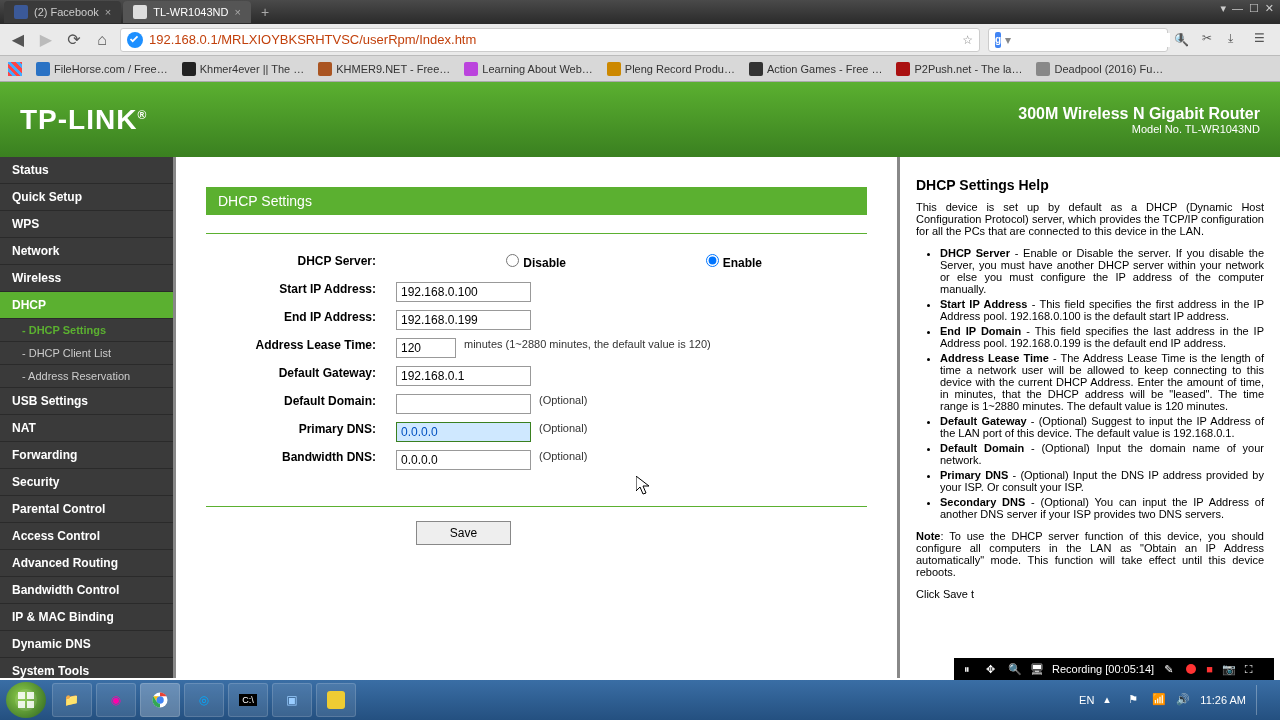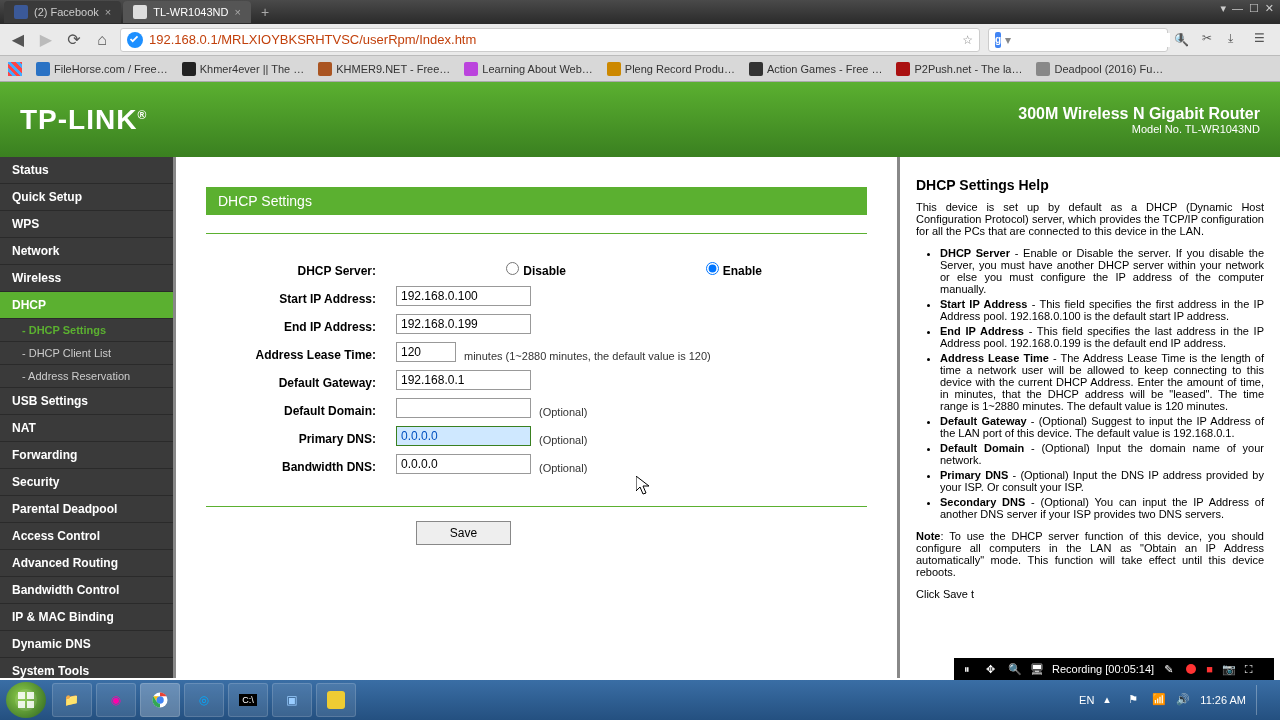--- a/index.html
+++ b/index.html
@@ -39,21 +39,21 @@
 .body-row { display: flex; height: 521px; }
 .sidebar { width: 176px; background: #3a3a3a; height: 100%; overflow-y: auto; border-right: 3px solid #888; }
 .sidebar .item { padding: 6px 12px; color: #fff; font-size: 12px; cursor: pointer; border-bottom: 1px solid #2a2a2a; font-weight: bold; }
 .sidebar .item.active { background: #5bb030; }
 .sidebar .sub { padding: 5px 22px; color: #ccc; font-size: 11px; cursor: pointer; border-bottom: 1px solid #2a2a2a; }
 .sidebar .sub.active { color: #5bb030; font-weight: bold; }
 
 .main { flex: 1; padding: 30px 30px 10px 30px; overflow-y: auto; border-right: 3px solid #888; }
 .section-title { background: #5bb030; color: #fff; padding: 6px 12px; font-size: 14px; font-weight: normal; }
 .form-area { padding: 20px 0; }
-.form-row { display: flex; align-items: flex-end; margin-bottom: 4px; height: 24px; }
+.form-row { display: flex; align-items: flex-start; margin-bottom: 4px; height: 24px; }
 .form-row label { width: 190px; text-align: right; padding-right: 20px; font-weight: bold; font-size: 12px; }
 .form-row input[type=text] { width: 135px; border: 1px solid #999; padding: 2px 4px; font-size: 12px; height: 20px; }
 .form-row input.highlighted { background: #cfe8ff; color: #0050c0; border: 1px solid #3a8020; width: 135px; }
 .form-row .hint { margin-left: 8px; font-size: 11px; color: #333; }
 .radio-group { display: flex; gap: 6px; align-items: center; }
 .radio-group input { margin-right: 4px; }
 hr.sep { border: none; border-top: 1px solid #5bb030; margin: 8px 0 14px 0; }
 .save-row { padding-left: 210px; }
 .save-btn { width: 95px; height: 24px; background: #eee; border: 1px solid #888; cursor: pointer; font-size: 12px; }
 
@@ -190,21 +190,21 @@
       <div class="item">Network</div>
       <div class="item">Wireless</div>
       <div class="item active">DHCP</div>
       <div class="sub active">- DHCP Settings</div>
       <div class="sub">- DHCP Client List</div>
       <div class="sub">- Address Reservation</div>
       <div class="item">USB Settings</div>
       <div class="item">NAT</div>
       <div class="item">Forwarding</div>
       <div class="item">Security</div>
-      <div class="item">Parental Deadpool</div>
+      <div class="item">Parental Control</div>
       <div class="item">Access Control</div>
       <div class="item">Advanced Routing</div>
       <div class="item">Bandwidth Control</div>
       <div class="item">IP &amp; MAC Binding</div>
       <div class="item">Dynamic DNS</div>
       <div class="item">System Tools</div>
 
     </div>
 
     <div class="main">
@@ -256,21 +256,21 @@
         <button class="save-btn">Save</button>
       </div>
     </div>
 
     <div class="help">
       <h3>DHCP Settings Help</h3>
       <p>This device is set up by default as a DHCP (Dynamic Host Configuration Protocol) server, which provides the TCP/IP configuration for all the PCs that are connected to this device in the LAN.</p>
       <ul>
         <li><b>DHCP Server</b><span> - Enable or Disable the server. If you disable the Server, you must have another DHCP server within your network or else you must configure the IP address of the computer manually.</span></li>
         <li><b>Start IP Address</b><span> - This field specifies the first address in the IP Address pool. 192.168.0.100 is the default start IP address.</span></li>
-        <li><b>End IP Address</b><span> - This field specifies the last address in the IP Address pool. 192.168.0.199 is the default end IP address.</span></li>
+        <li><b>End IP Domain</b><span> - This field specifies the last address in the IP Address pool. 192.168.0.199 is the default end IP address.</span></li>
         <li><b>Address Lease Time</b><span> - The Address Lease Time is the length of time a network user will be allowed to keep connecting to this device with the current DHCP Address. Enter the amount of time, in minutes, that the DHCP address will be "leased". The time range is 1~2880 minutes. The default value is 120 minutes.</span></li>
         <li><b>Default Gateway</b><span> - (Optional) Suggest to input the IP Address of the LAN port of this device. The default value is 192.168.0.1.</span></li>
         <li><b>Default Domain</b><span> - (Optional) Input the domain name of your network.</span></li>
         <li><b>Primary DNS</b><span> - (Optional) Input the DNS IP address provided by your ISP. Or consult your ISP.</span></li>
         <li><b>Secondary DNS</b><span> - (Optional) You can input the IP Address of another DNS server if your ISP provides two DNS servers.</span></li>
       </ul>
       <p><b>Note</b><span>: To use the DHCP server function of this device, you should configure all computers in the LAN as "Obtain an IP Address automatically" mode. This function will take effect until this device reboots.</span></p>
       <p>Click Save t</p>
     </div>
   </div>

